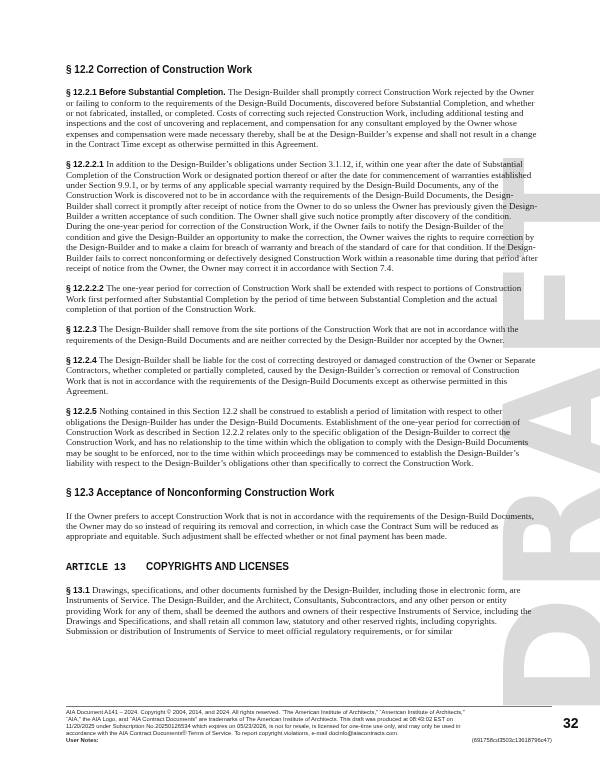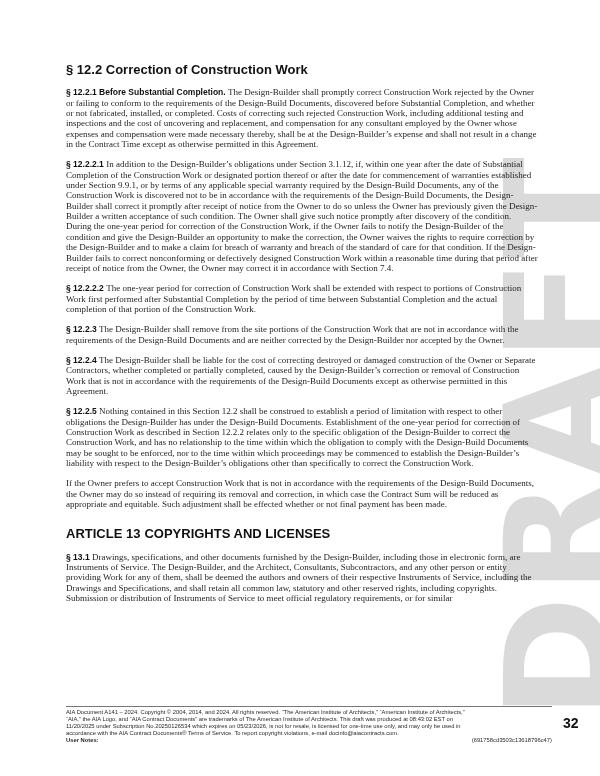--- a/index.html
+++ b/index.html
@@ -30,39 +30,39 @@
   .content{
     position:absolute;
     left:66px;top:65px;
     width:472px;
     z-index:1;
   }
   .h{
     margin:20px 0 0;
     font-family:"Liberation Sans","DejaVu Sans",sans-serif;
     font-weight:bold;
-    font-size:13px;
+    font-size:10px;
     line-height:10.35px;
     color:#111;
   }
   .content > :first-child{margin-top:0;}
   .h + .p, .h + .h{margin-top:12px;}
   .p{
     margin:10px 0 0;
     font-size:9px;
     line-height:10.35px;
     text-align:left;
   }
   .p .lead{
     font-family:"Liberation Sans","DejaVu Sans",sans-serif;
     font-weight:bold;
     font-size:8.5px;
     color:#111;
   }
-  .h.article .num{margin-right:4px;}
+  .h.article .num{margin-right:20px;font-family:Liberation Mono, monospace;}
   .footer{
     position:absolute;
     left:66px;top:706px;
     width:486px;
     border-top:1px solid #777;
     padding-top:2px;
     font-family:"Liberation Sans","DejaVu Sans",sans-serif;
     font-size:5.8px;
     line-height:7px;
     color:#2a2a2a;
@@ -88,20 +88,21 @@
   <div class="watermark" style="color: rgb(218, 218, 218);">DRAFT</div>
 
   <main class="content" id="doc-body">
       <div class="h">§ 12.2 Correction of Construction Work</div>
       <p class="p"><span class="lead">§ 12.2.1 Before Substantial Completion. </span> <span>The Design-Builder shall promptly correct Construction Work rejected by the Owner or failing to conform to the requirements of the Design-Build Documents, discovered before Substantial Completion, and whether or not fabricated, installed, or completed. Costs of correcting such rejected Construction Work, including additional testing and inspections and the cost of uncovering and replacement, and compensation for any consultant employed by the Owner whose expenses and compensation were made necessary thereby, shall be at the Design-Builder’s expense and shall not result in a change in the Contract Time except as otherwise permitted in this Agreement.</span></p>
       <p class="p"><span class="lead">§ 12.2.2.1 </span> <span>In addition to the Design-Builder’s obligations under Section 3.1.12, if, within one year after the date of Substantial Completion of the Construction Work or designated portion thereof or after the date for commencement of warranties established under Section 9.9.1, or by terms of any applicable special warranty required by the Design-Build Documents, any of the Construction Work is discovered not to be in accordance with the requirements of the Design-Build Documents, the Design-Builder shall correct it promptly after receipt of notice from the Owner to do so unless the Owner has previously given the Design-Builder a written acceptance of such condition. The Owner shall give such notice promptly after discovery of the condition. During the one-year period for correction of the Construction Work, if the Owner fails to notify the Design-Builder of the condition and give the Design-Builder an opportunity to make the correction, the Owner waives the rights to require correction by the Design-Builder and to make a claim for breach of warranty and breach of the standard of care for that condition. If the Design-Builder fails to correct nonconforming or defectively designed Construction Work within a reasonable time during that period after receipt of notice from the Owner, the Owner may correct it in accordance with Section 7.4.</span></p>
       <p class="p"><span class="lead">§ 12.2.2.2 </span> <span>The one-year period for correction of Construction Work shall be extended with respect to portions of Construction Work first performed after Substantial Completion by the period of time between Substantial Completion and the actual completion of that portion of the Construction Work.</span></p>
       <p class="p"><span class="lead">§ 12.2.3 </span> <span>The Design-Builder shall remove from the site portions of the Construction Work that are not in accordance with the requirements of the Design-Build Documents and are neither corrected by the Design-Builder nor accepted by the Owner.</span></p>
       <p class="p"><span class="lead">§ 12.2.4 </span> <span>The Design-Builder shall be liable for the cost of correcting destroyed or damaged construction of the Owner or Separate Contractors, whether completed or partially completed, caused by the Design-Builder’s correction or removal of Construction Work that is not in accordance with the requirements of the Design-Build Documents except as otherwise permitted in this Agreement.</span></p>
       <p class="p"><span class="lead">§ 12.2.5 </span> <span>Nothing contained in this Section 12.2 shall be construed to establish a period of limitation with respect to other obligations the Design-Builder has under the Design-Build Documents. Establishment of the one-year period for correction of Construction Work as described in Section 12.2.2 relates only to the specific obligation of the Design-Builder to correct the Construction Work, and has no relationship to the time within which the obligation to comply with the Design-Build Documents may be sought to be enforced, nor to the time within which proceedings may be commenced to establish the Design-Builder’s liability with respect to the Design-Builder’s obligations other than specifically to correct the Construction Work.</span></p>
+      <div class="h">§ 12.3 Acceptance of Nonconforming Construction Work</div>
       <p class="p"><span>If the Owner prefers to accept Construction Work that is not in accordance with the requirements of the Design-Build Documents, the Owner may do so instead of requiring its removal and correction, in which case the Contract Sum will be reduced as appropriate and equitable. Such adjustment shall be effected whether or not final payment has been made.</span></p>
       <div class="h article"><span class="num">ARTICLE 13</span><span>COPYRIGHTS AND LICENSES</span></div>
       <p class="p"><span class="lead">§ 13.1 </span> <span>Drawings, specifications, and other documents furnished by the Design-Builder, including those in electronic form, are Instruments of Service. The Design-Builder, and the Architect, Consultants, Subcontractors, and any other person or entity providing Work for any of them, shall be deemed the authors and owners of their respective Instruments of Service, including the Drawings and Specifications, and shall retain all common law, statutory and other reserved rights, including copyrights. Submission or distribution of Instruments of Service to meet official regulatory requirements, or for similar</span></p>
     </main>
 
   <div class="footer">
     <div id="footer-lines">
         <div class="line">AIA Document A141 – 2024. Copyright © 2004, 2014, and 2024. All rights reserved. “The American Institute of Architects,” “American Institute of Architects,”</div>
         <div class="line">“AIA,” the AIA Logo, and “AIA Contract Documents” are trademarks of The American Institute of Architects. This draft was produced at 08:43:02 EST on</div>
         <div class="line">11/20/2025 under Subscription No.20250126534 which expires on 05/23/2026, is not for resale, is licensed for one-time use only, and may only be used in</div>

